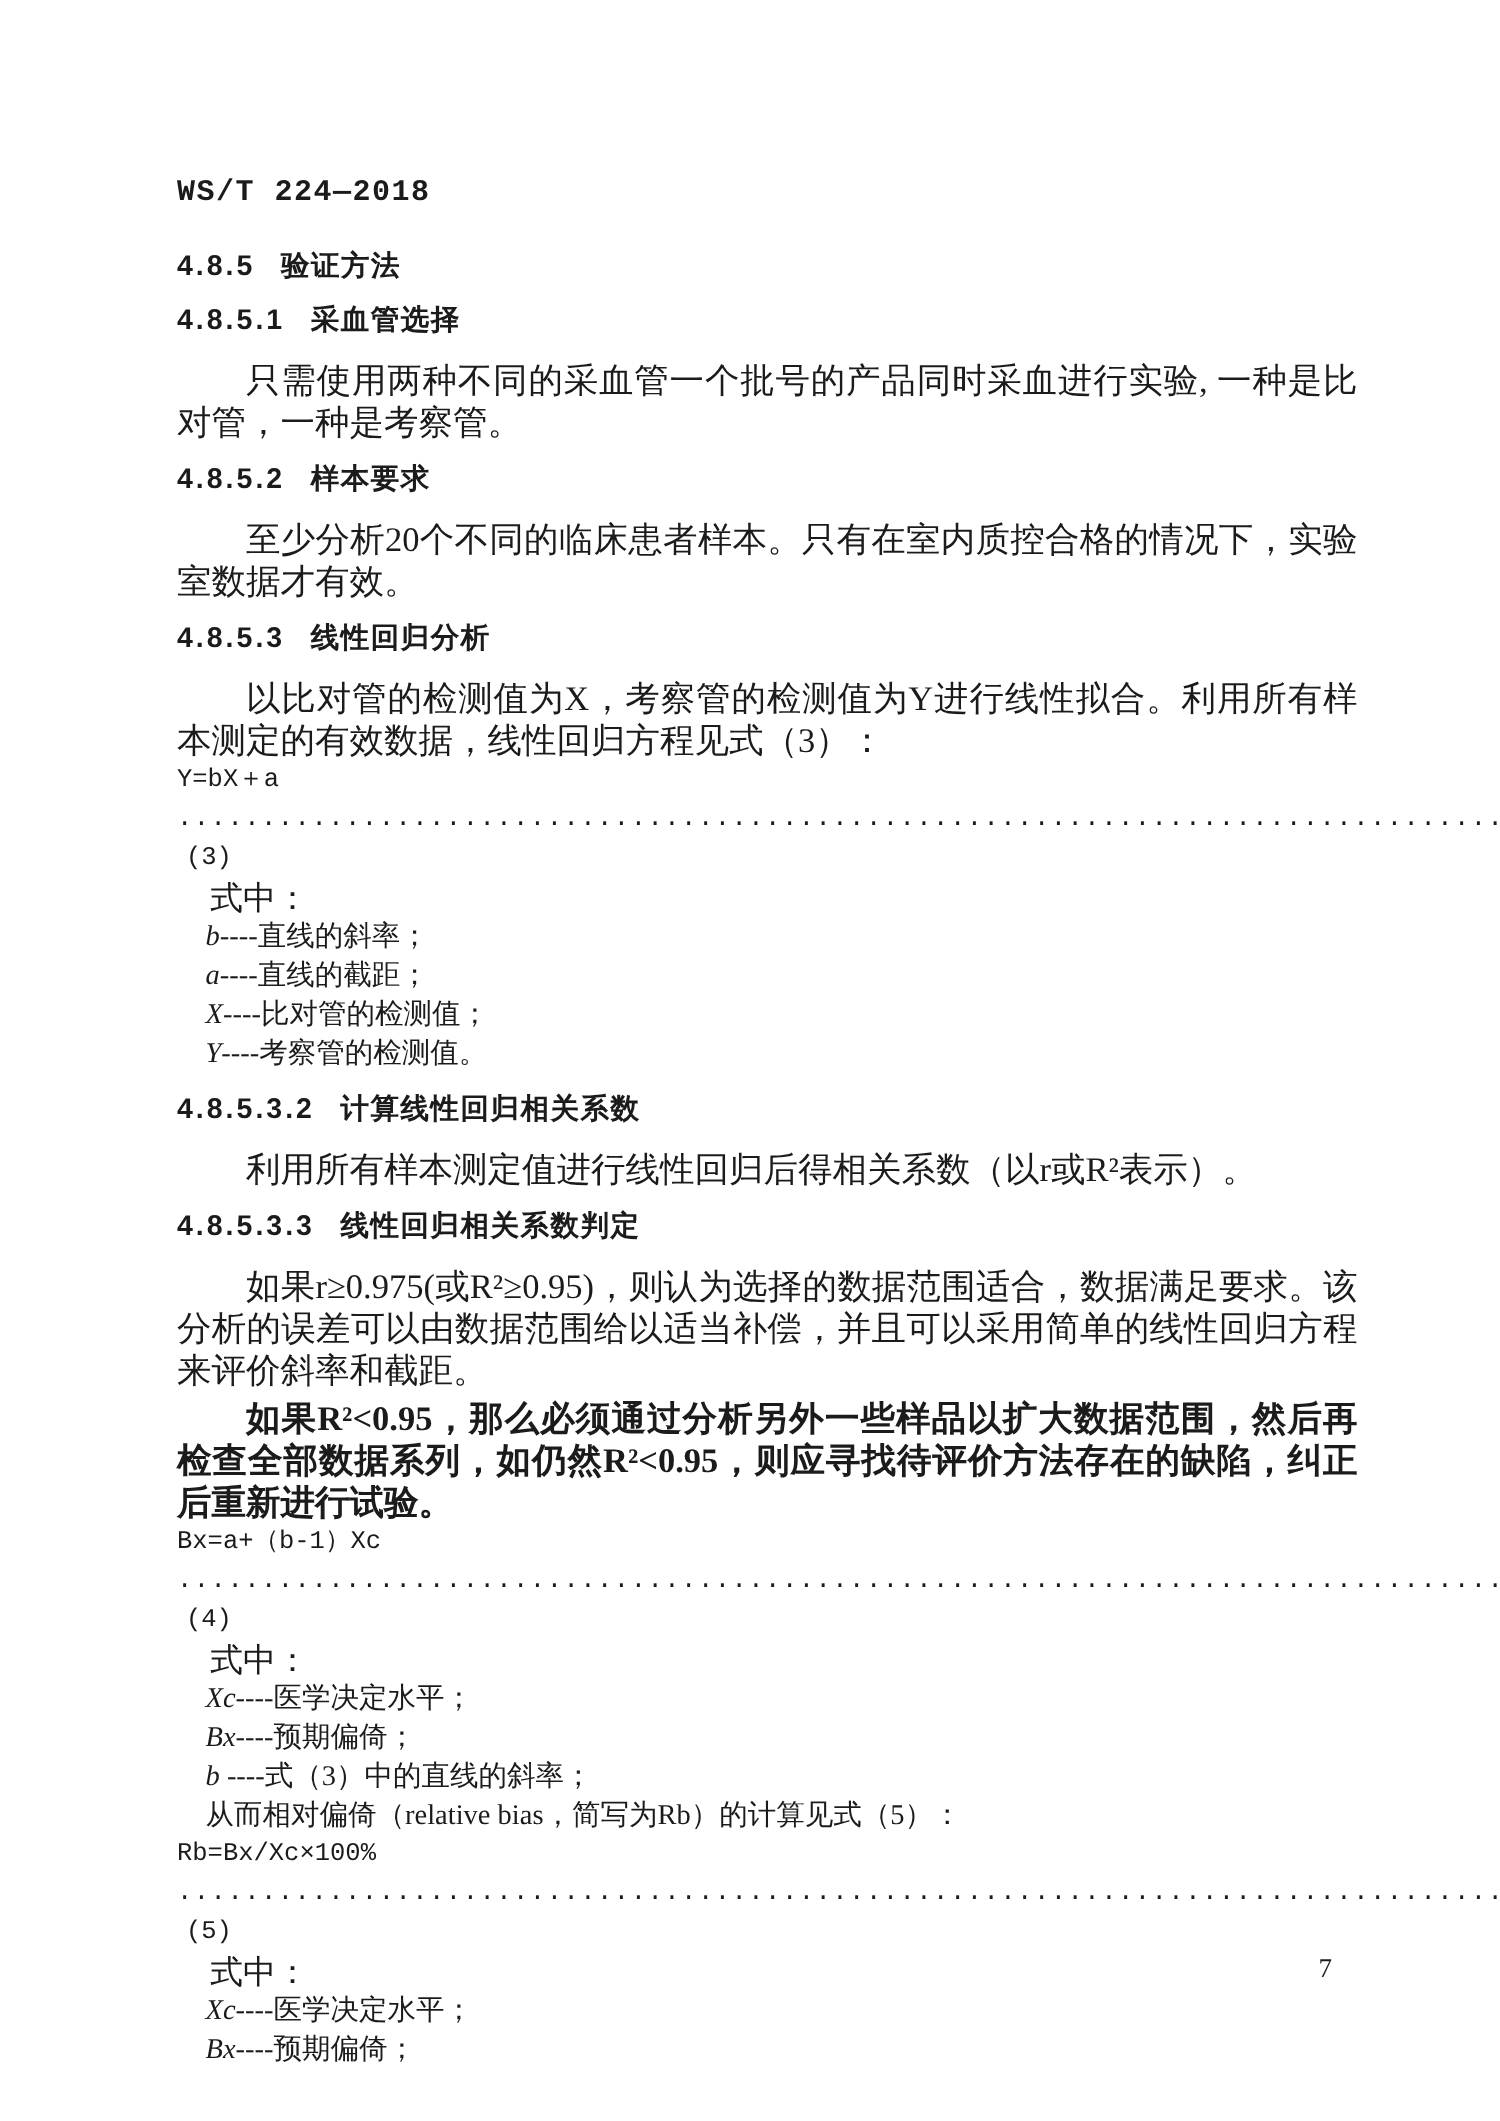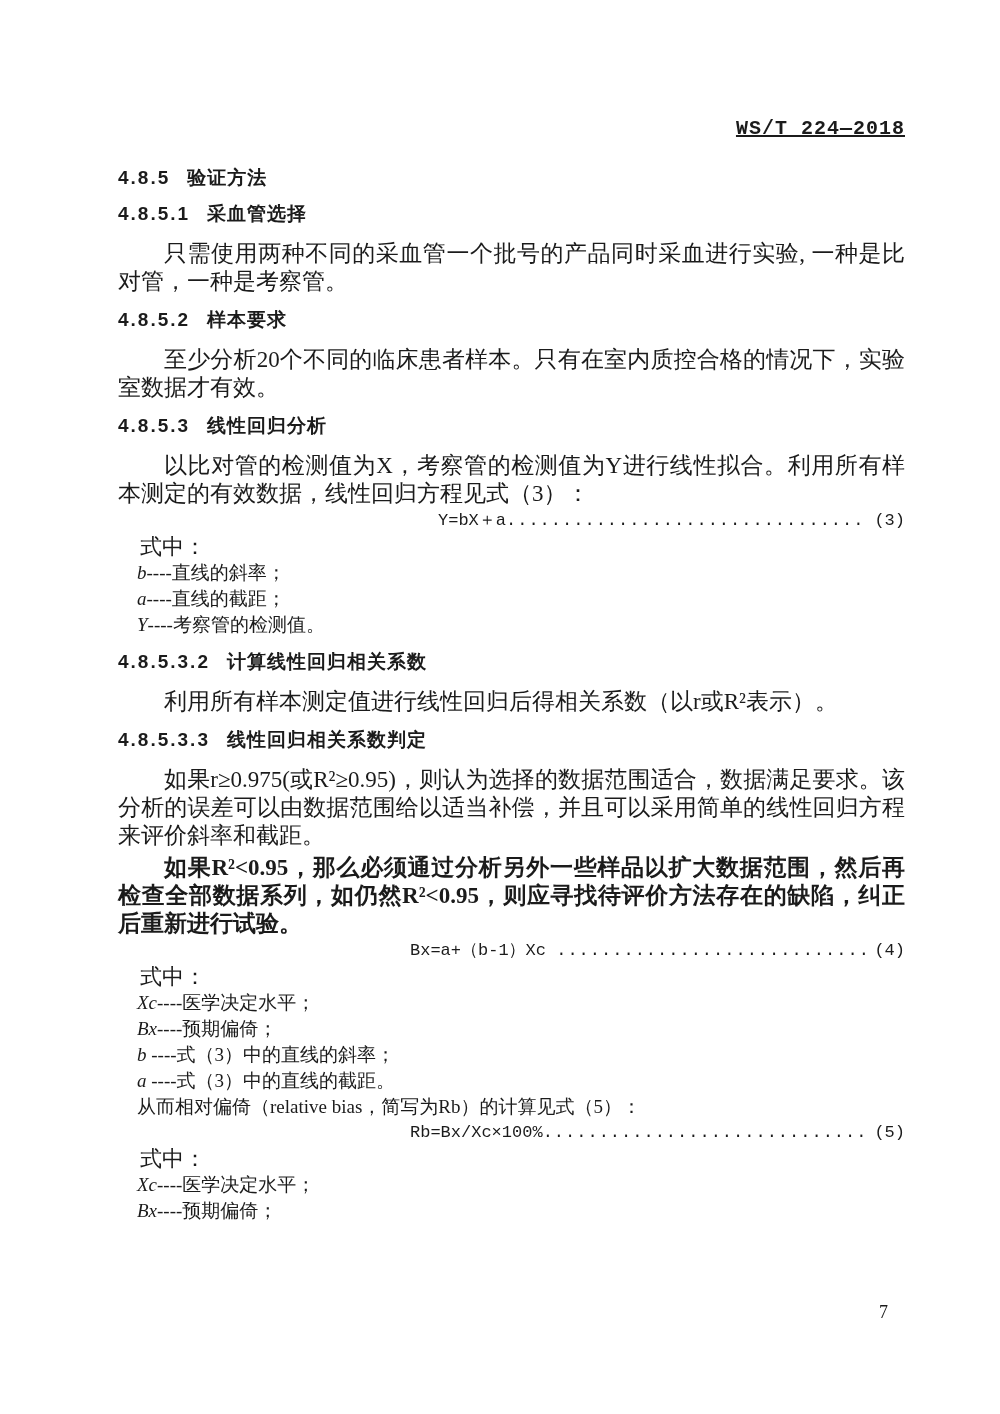--- a/index.html
+++ b/index.html
@@ -9,27 +9,26 @@
     color:#1b1b1b;
     font-family:"Liberation Serif","DejaVu Serif",serif;
     position:relative;
     overflow:hidden;
   }
   .page{
     box-sizing:border-box;
     padding:118px 95px 0 118px;
   }
   .doc-header{
-    text-align:right;
+    text-align:left;
     font-family:"Liberation Mono","DejaVu Sans Mono",monospace;
     font-size:20px;
     font-weight:700;
     line-height:22px;
     letter-spacing:1px;
-    text-decoration:underline;
   }
   h2.heading{
     font-family:"Liberation Sans","DejaVu Sans",sans-serif;
     font-size:19px;
     font-weight:700;
     line-height:24px;
     margin:12px 0 0 0;
   }
   h2.heading.first{margin-top:26px;}
   .h-num{margin-right:17px;letter-spacing:2px;font-family:Liberation Sans, sans-serif;}
@@ -60,20 +59,21 @@
   .def-row .var{
     font-style:italic;
   }
   .formula-row{
     display:flex;
     align-items:baseline;
     font-family:"Liberation Mono","DejaVu Sans Mono",monospace;
     font-size:17px;
     line-height:26px;
     margin:0;
+    flex-direction:column;
   }
   .formula-spacer-a{width:320px;flex:0 0 auto;}
   .formula-spacer-b{width:292px;flex:0 0 auto;}
   .formula-expr{flex:0 0 auto;white-space:pre;}
   .formula-dots{
     flex:1 1 auto;
     overflow:hidden;
     white-space:nowrap;
     letter-spacing:1px;
   }
@@ -112,20 +112,21 @@
     <span class="formula-spacer-a"></span>
     <span class="formula-expr">Y=bX＋a</span>
     <span class="formula-dots">................................................................................</span>
     <span class="formula-num">(3)</span>
   </div>
 
   <div class="where">式中：</div>
 
   <div class="def-row"><span class="var">b</span><span>----直线的斜率；</span></div>
   <div class="def-row"><span class="var">a</span><span>----直线的截距；</span></div>
+  <div class="def-row"><span class="var">X</span><span>----比对管的检测值；</span></div>
   <div class="def-row"><span class="var">Y</span><span>----考察管的检测值。</span></div>
 
   <h2 class="heading"><span class="h-num">4.8.5.3.2</span><span class="h-title">计算线性回归相关系数</span></h2>
 
   <p class="para">利用所有样本测定值进行线性回归后得相关系数（以r或R²表示）。</p>
 
   <h2 class="heading"><span class="h-num">4.8.5.3.3</span><span class="h-title">线性回归相关系数判定</span></h2>
 
   <p class="para">如果r≥0.975(或R²≥0.95)，则认为选择的数据范围适合，数据满足要求。该分析的误差可以由数据范围给以适当补偿，并且可以采用简单的线性回归方程来评价斜率和截距。</p>
   <p class="para tight">如果R²&lt;0.95，那么必须通过分析另外一些样品以扩大数据范围，然后再检查全部数据系列，如仍然R²&lt;0.95，则应寻找待评价方法存在的缺陷，纠正后重新进行试验。</p>
@@ -138,21 +139,20 @@
     <span class="formula-expr">Bx=a+（b-1）Xc </span>
     <span class="formula-dots">................................................................................</span>
     <span class="formula-num">(4)</span>
   </div>
 
   <div class="where">式中：</div>
 
   <div class="def-row"><span class="var">Xc</span><span>----医学决定水平；</span></div>
   <div class="def-row"><span class="var">Bx</span><span>----预期偏倚；</span></div>
   <div class="def-row"><span class="var">b</span><span> ----式（3）中的直线的斜率；</span></div>
-  <div class="def-row"><span class="var">a</span><span> ----式（3）中的直线的截距。</span></div>
 
   <div class="lead-in">从而相对偏倚（relative bias，简写为Rb）的计算见式（5）：</div>
 
   <div class="formula-row">
     <span class="formula-spacer-b"></span>
     <span class="formula-expr">Rb=Bx/Xc×100%</span>
     <span class="formula-dots">................................................................................</span>
     <span class="formula-num">(5)</span>
   </div>
 

